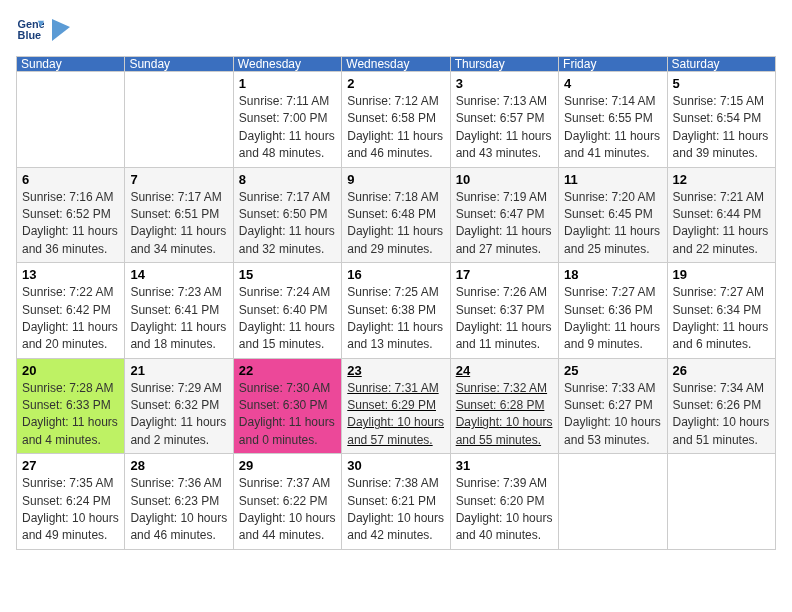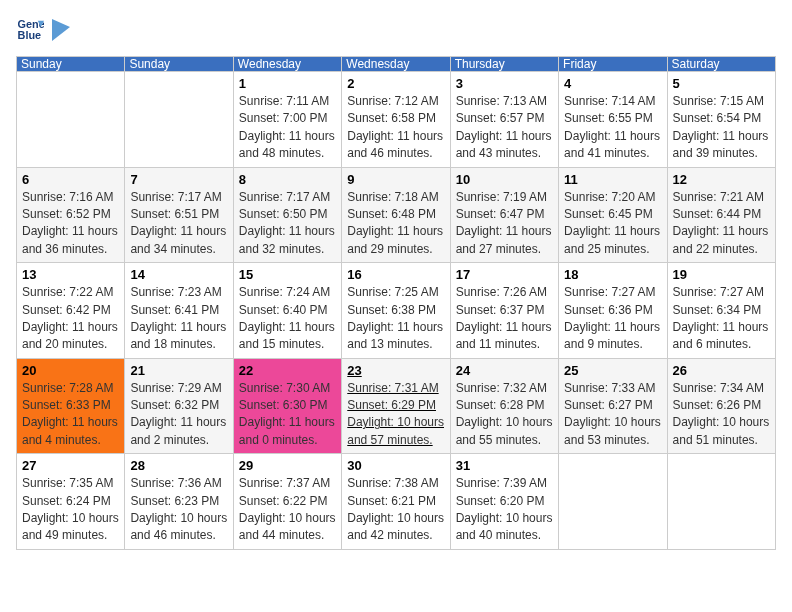--- a/index.html
+++ b/index.html
@@ -192,37 +192,37 @@
         <td>
           <span class="day-number">18</span>
           <div class="day-info">Sunrise: 7:27 AM<br>Sunset: 6:36 PM<br>Daylight: 11 hours and 9 minutes.</div>
         </td>
         <td>
           <span class="day-number">19</span>
           <div class="day-info">Sunrise: 7:27 AM<br>Sunset: 6:34 PM<br>Daylight: 11 hours and 6 minutes.</div>
         </td>
       </tr>
       <tr>
-        <td style="background: #f97316;">
+        <td style="background: #bef264;">
           <span class="day-number">20</span>
           <div class="day-info">Sunrise: 7:28 AM<br>Sunset: 6:33 PM<br>Daylight: 11 hours and 4 minutes.</div>
         </td>
         <td style="background: rgb(245, 245, 245);">
           <span class="day-number">21</span>
           <div class="day-info">Sunrise: 7:29 AM<br>Sunset: 6:32 PM<br>Daylight: 11 hours and 2 minutes.</div>
         </td>
         <td style="background: #ec4899;">
           <span class="day-number">22</span>
           <div class="day-info">Sunrise: 7:30 AM<br>Sunset: 6:30 PM<br>Daylight: 11 hours and 0 minutes.</div>
         </td>
         <td style="background: rgb(245, 245, 245); text-decoration: underline;">
           <span class="day-number">23</span>
           <div class="day-info">Sunrise: 7:31 AM<br>Sunset: 6:29 PM<br>Daylight: 10 hours and 57 minutes.</div>
         </td>
-        <td style="background: rgb(245, 245, 245);">
+        <td style="background: rgb(245, 245, 245); text-decoration: underline;">
           <span class="day-number">24</span>
           <div class="day-info">Sunrise: 7:32 AM<br>Sunset: 6:28 PM<br>Daylight: 10 hours and 55 minutes.</div>
         </td>
         <td style="background: rgb(245, 245, 245);">
           <span class="day-number">25</span>
           <div class="day-info">Sunrise: 7:33 AM<br>Sunset: 6:27 PM<br>Daylight: 10 hours and 53 minutes.</div>
         </td>
         <td style="background: rgb(245, 245, 245); margin-left: 24px;">
           <span class="day-number">26</span>
           <div class="day-info">Sunrise: 7:34 AM<br>Sunset: 6:26 PM<br>Daylight: 10 hours and 51 minutes.</div>

